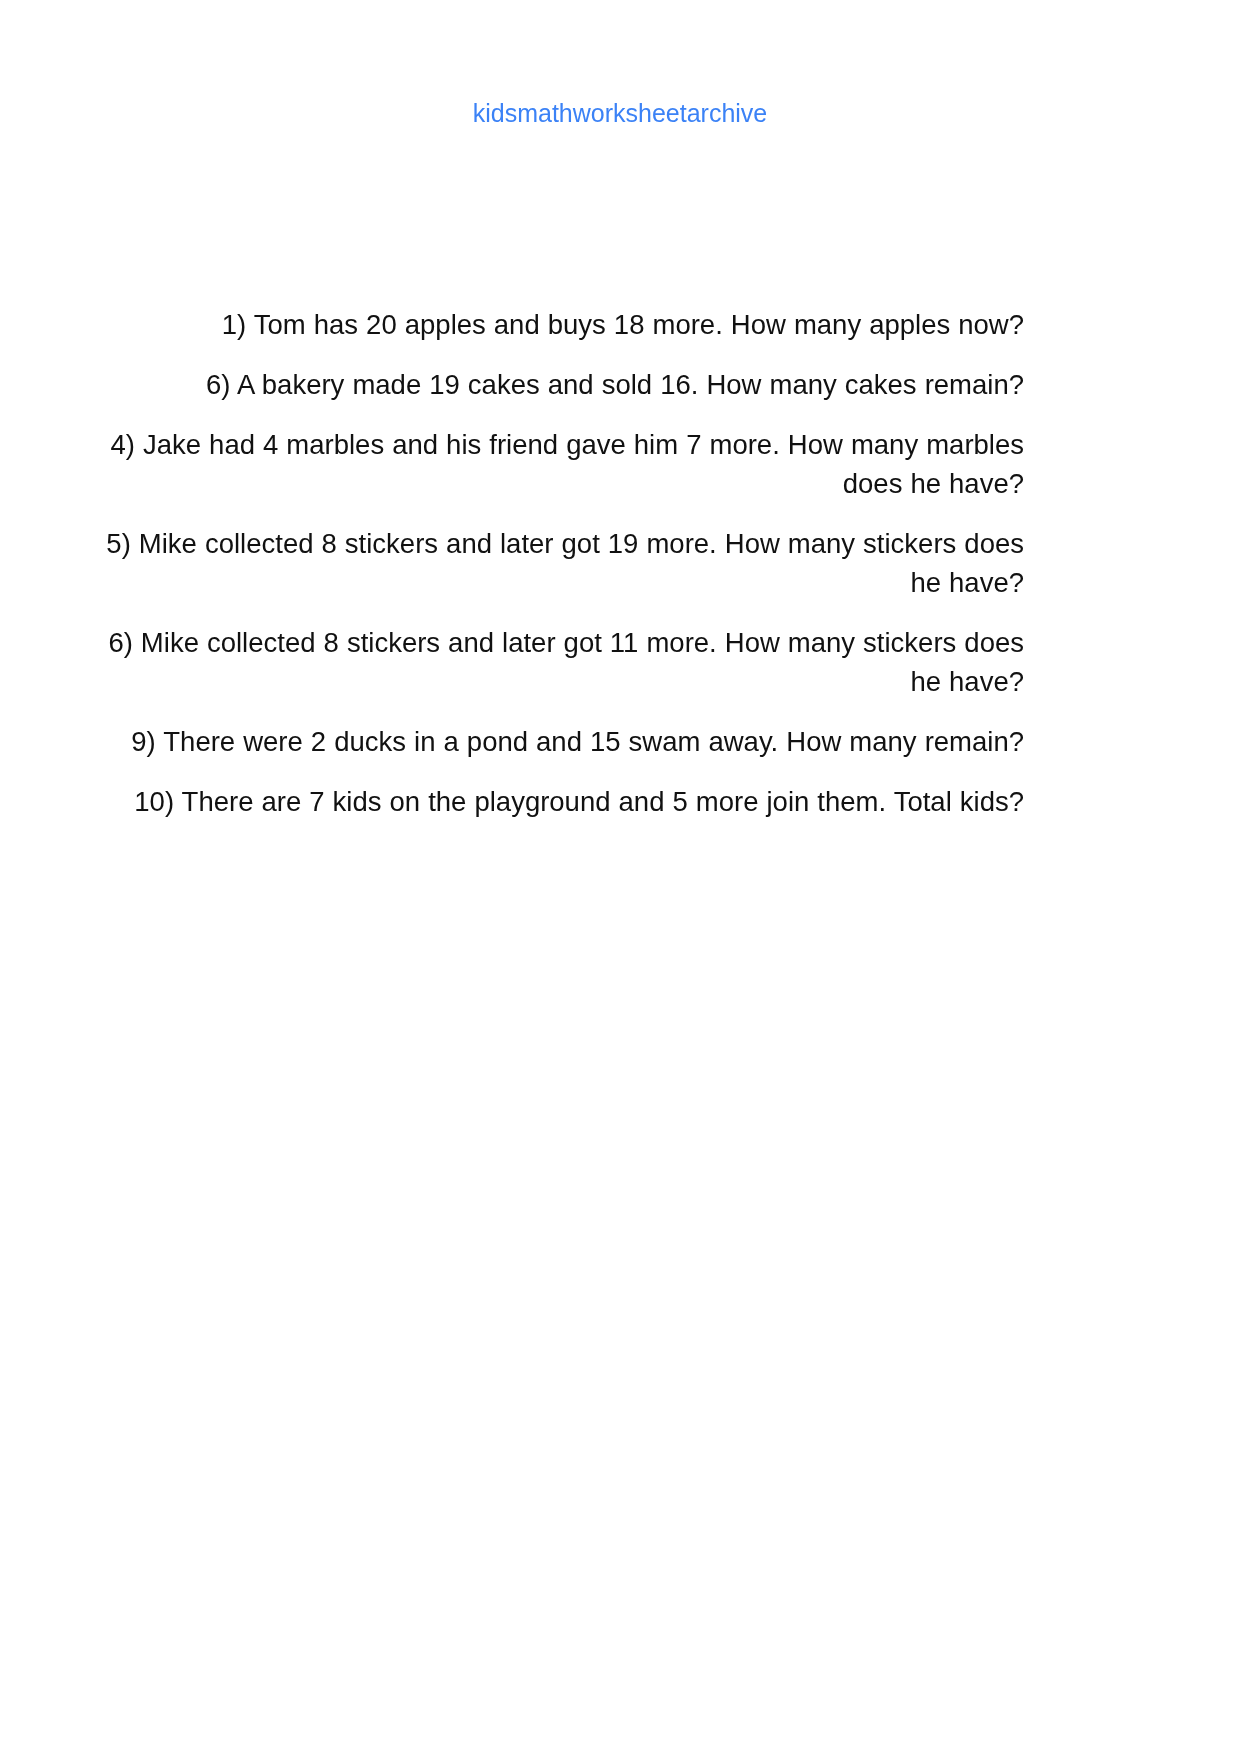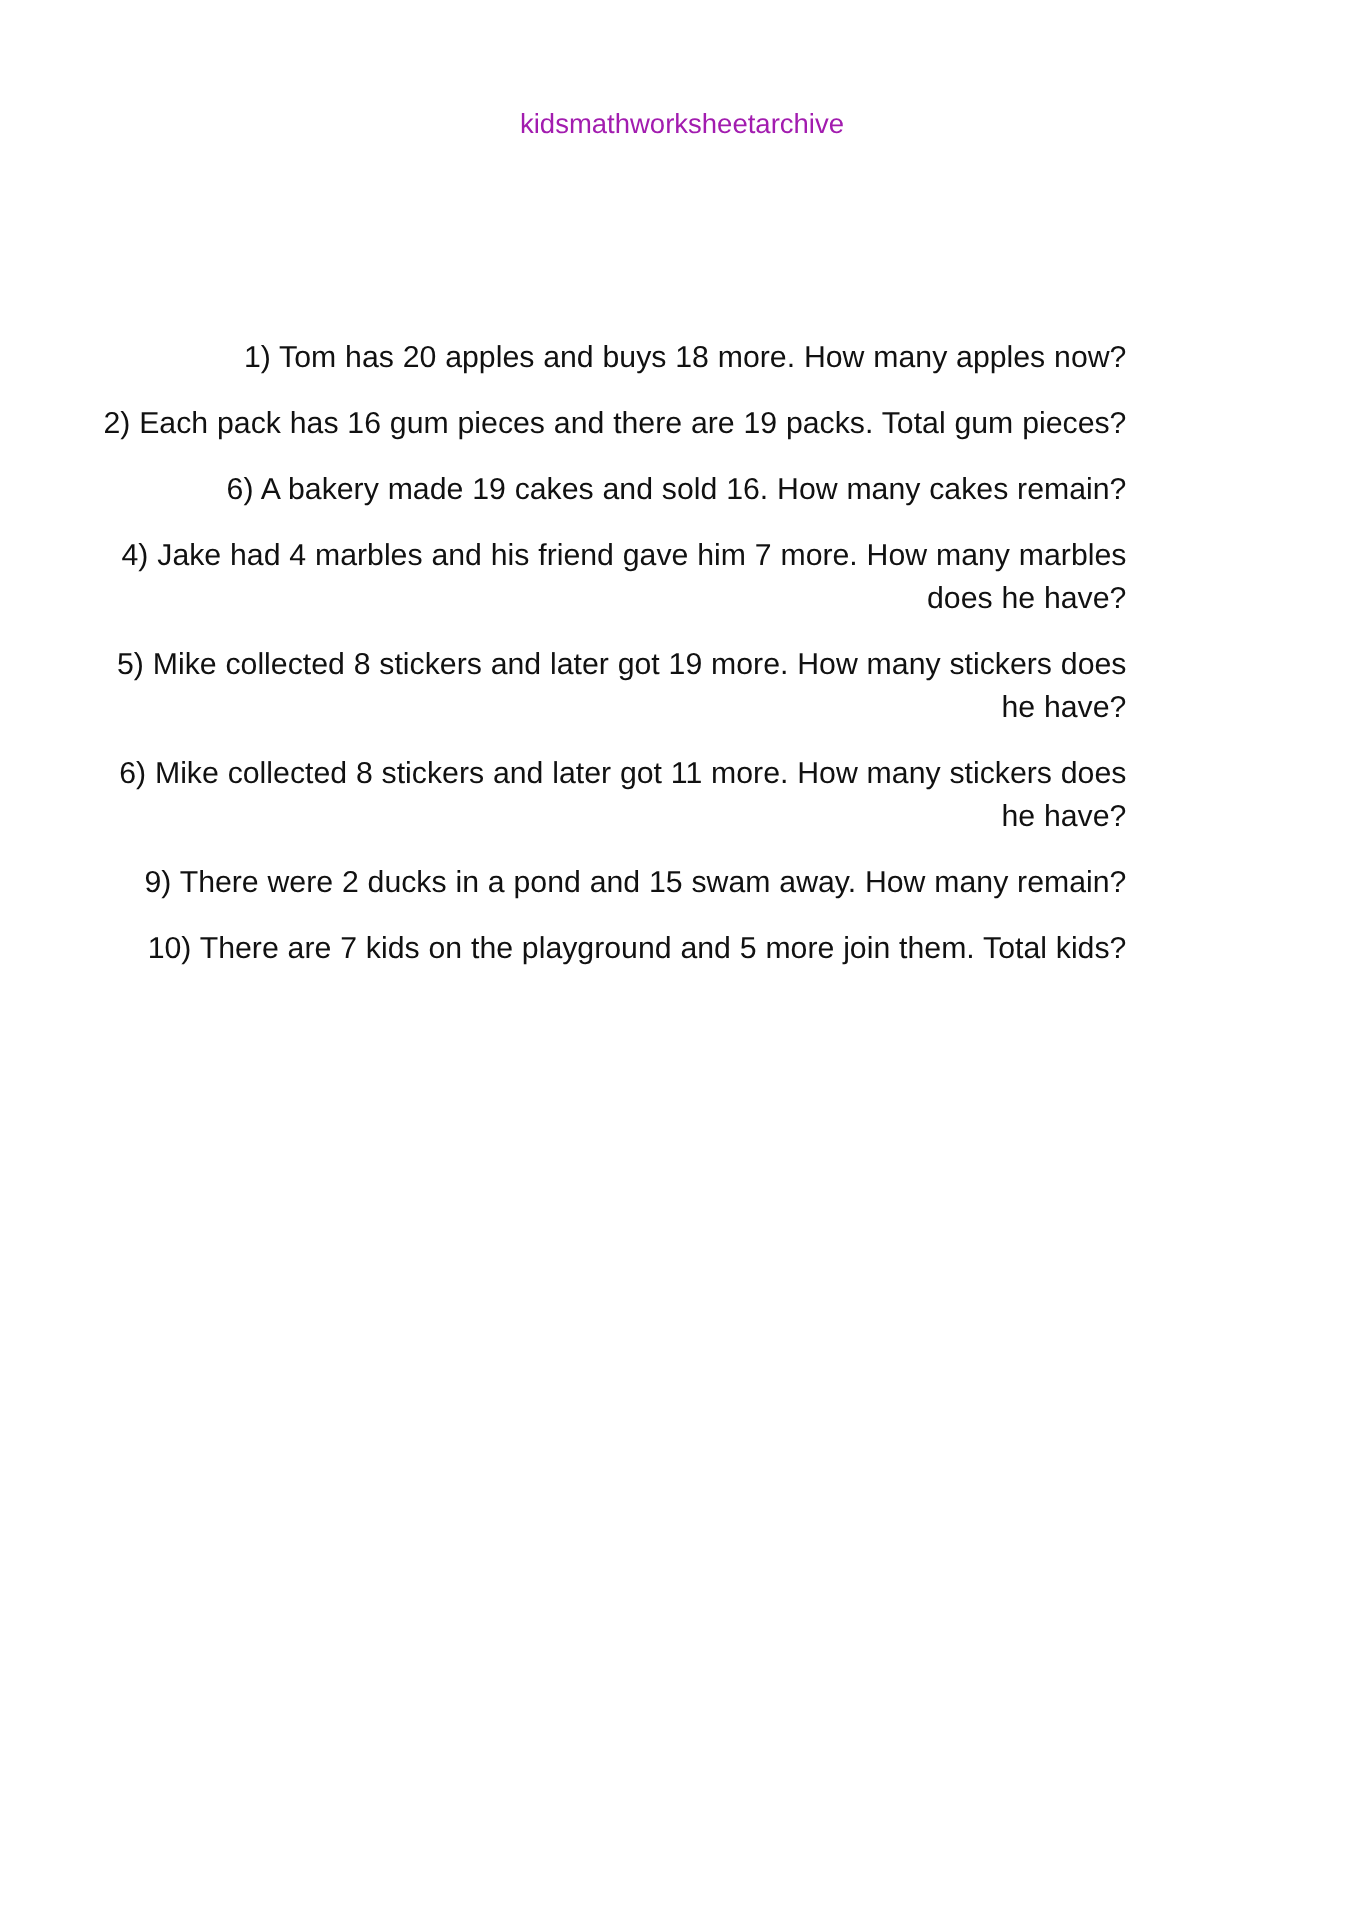--- a/index.html
+++ b/index.html
@@ -32,21 +32,21 @@
     font-weight: 400;
     line-height: 1.12;
     letter-spacing: 0.2px;
     color: #000000;
     margin: 0;
   }
   .doc-subtitle {
     font-size: 25px;
     font-weight: 400;
     line-height: 1.2;
-    color: #a21caf;
+    color: #3b82f6;
     margin: 14px 0 0 0;
   }
   .problems {
     margin: 0;
     padding: 0;
     list-style: none;
     position: absolute;
     left: 88px;
     top: 305px;
     width: 936px;
@@ -67,21 +67,20 @@
 <body>
 
 <div class="page">
 
   <div class="header">
     <p class="doc-subtitle">kidsmathworksheetarchive</p>
   </div>
 
   <ol class="problems">
     <li class="problem">1) Tom has 20 apples and buys 18 more. How many apples now?</li>
-    <li class="problem">2) Each pack has 16 gum pieces and there are 19 packs. Total gum pieces?</li>
     <li class="problem">6) A bakery made 19 cakes and sold 16. How many cakes remain?</li>
     <li class="problem">4) Jake had 4 marbles and his friend gave him 7 more. How many marbles does he have?</li>
     <li class="problem">5) Mike collected 8 stickers and later got 19 more. How many stickers does he have?</li>
     <li class="problem">6) Mike collected 8 stickers and later got 11 more. How many stickers does he have?</li>
     <li class="problem">9) There were 2 ducks in a pond and 15 swam away. How many remain?</li>
     <li class="problem">10) There are 7 kids on the playground and 5 more join them. Total kids?</li>
   </ol>
 
 </div>
 

